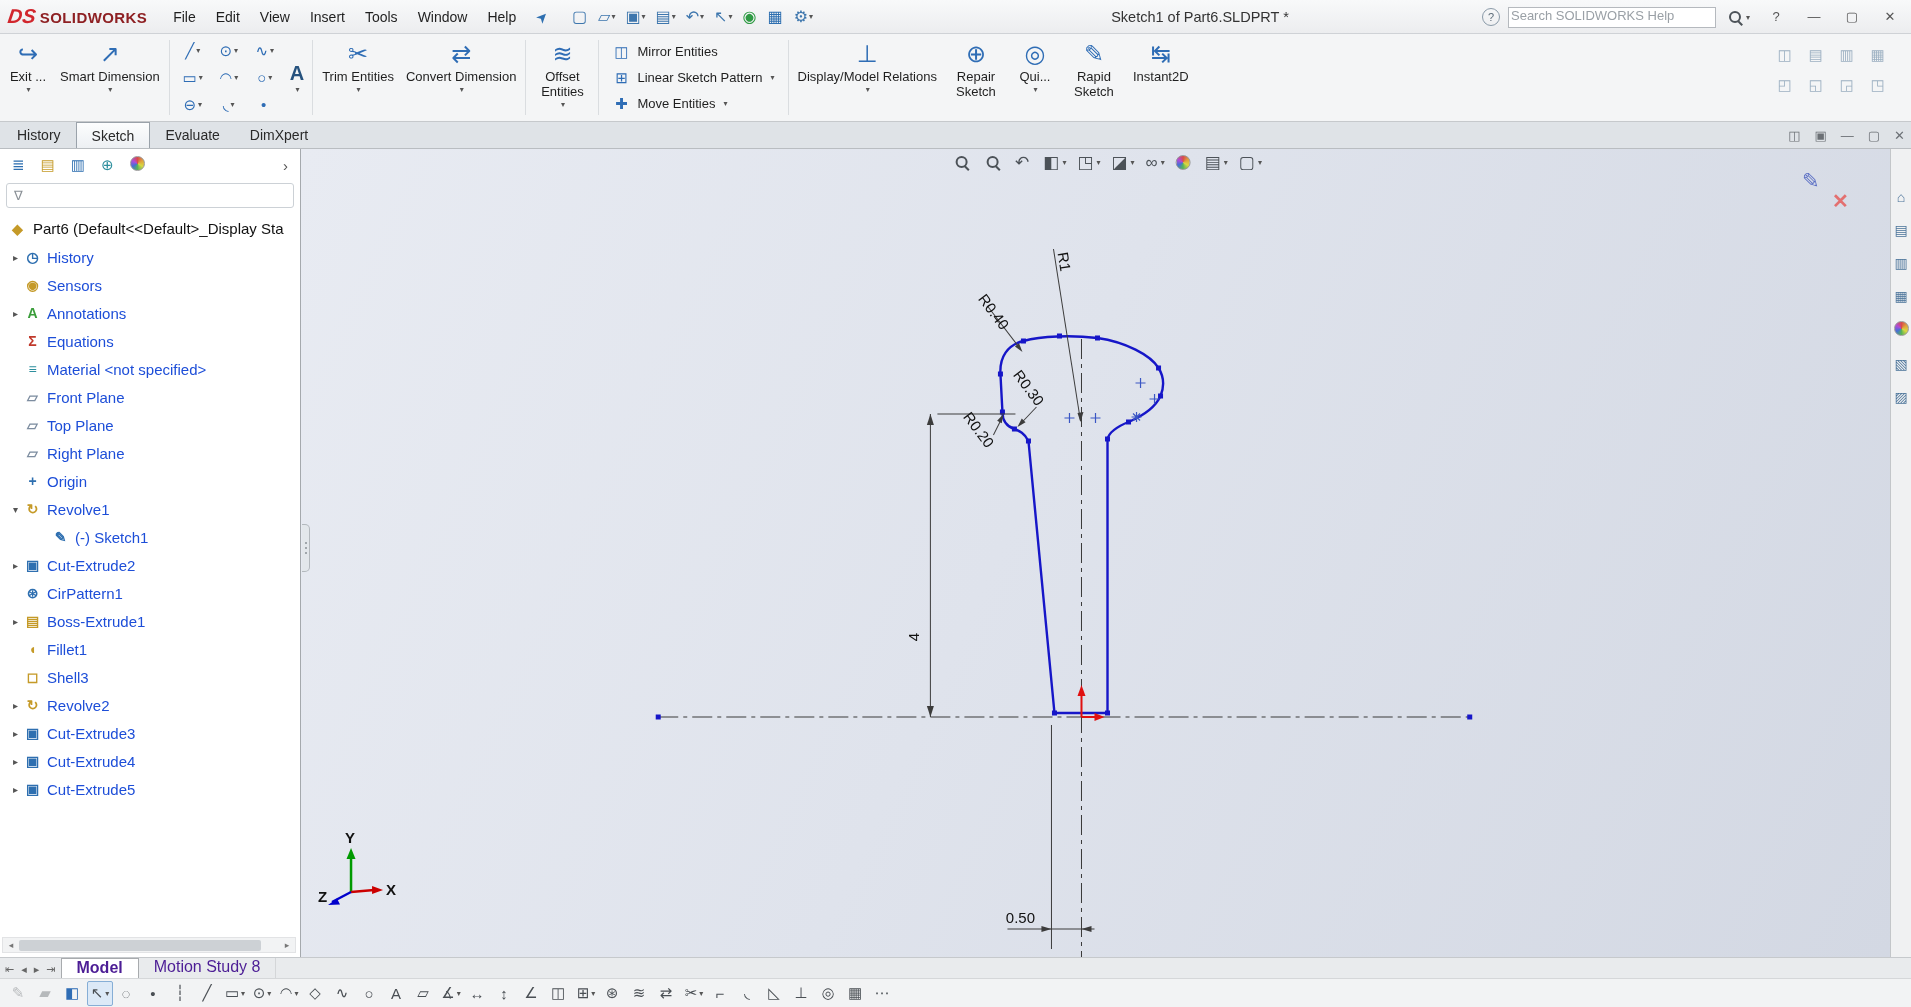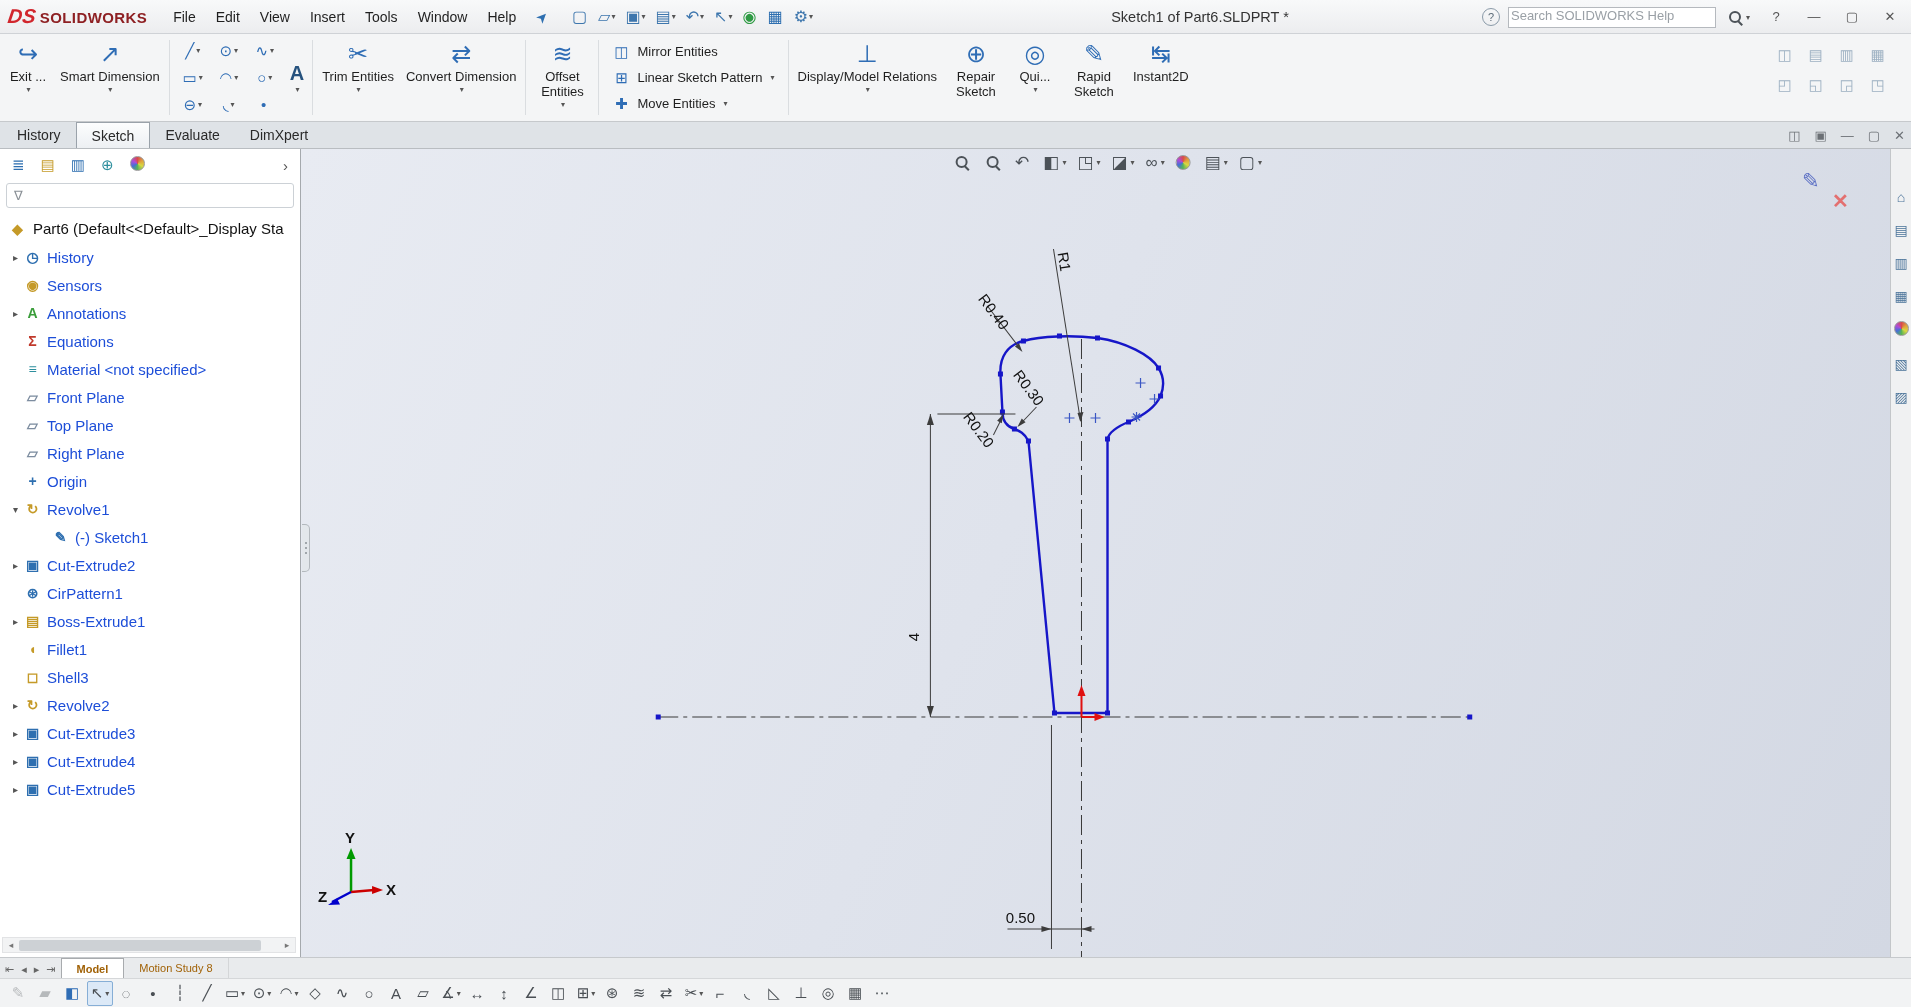--- a/index.html
+++ b/index.html
@@ -103,21 +103,21 @@
   .cc-sketch{position:absolute;top:0;left:0;font-size:21px;color:#5b6fc4}
   .cc-close{position:absolute;top:20px;left:30px;font-size:20px;color:#e37070;font-weight:700}
 
   .rightstrip{width:21px;flex:none;background:#f0f1f2;border-left:1px solid #c3c6c9;display:flex;flex-direction:column;align-items:center;padding-top:40px;gap:17px}
   .rs-item .gi{font-size:14px;color:#4a7399}
 
   
   .bottomtabs{height:21px;background:#e9ebed;border-top:1px solid #c6c9cc;display:flex;align-items:stretch;flex:none}
   .bt-nav{display:flex;align-items:center;padding:0 5px;gap:7px}
   .bt-nav .gi{color:#666;font-size:11px}
-  .btab{display:flex;align-items:center;padding:0 15px;font-size:11px;color:#a16207;border-right:1px solid #d4d6d8}
+  .btab{display:flex;padding:0 15px;font-size:16px;color:#4c1d95;border-right:1px solid #d4d6d8}
   .btab.active{background:#fff;font-weight:700;border:1px solid #a8abae;border-bottom:none}
   .bottombar{height:29px;background:#f2f3f4;border-top:1px solid #d5d7d9;display:flex;align-items:center;padding-left:6px;gap:1px;flex:none}
   .sbi{min-width:26px;height:25px;display:flex;align-items:center;justify-content:center;border-radius:2px;gap:1px;border:1px solid transparent}
   .sbi .gi{font-size:15px;color:#4a4f54}
   .sbi.ic-blue .gi{color:#2f6db5}
   .sbi.disabled{opacity:.35}
   .sbi.pressed{background:#dce9f7;border:1px solid #86aed6}
 </style>
 </head>
 <body>

